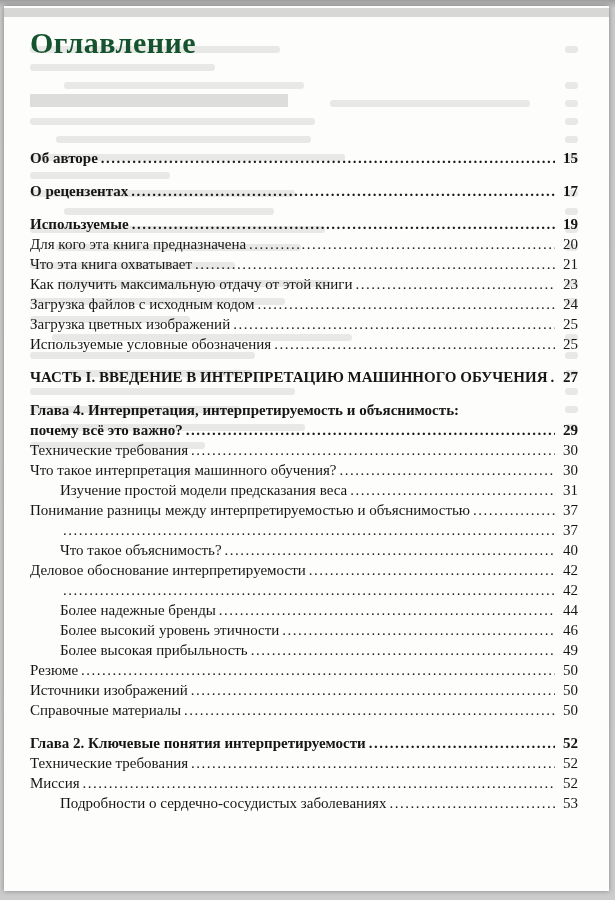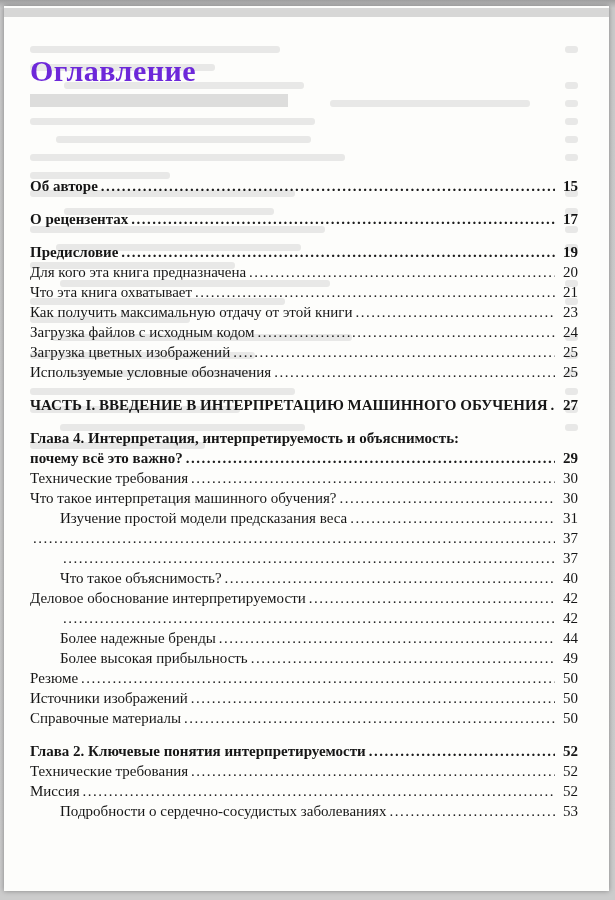--- a/index.html
+++ b/index.html
@@ -29,22 +29,22 @@
     position: absolute; top: 88px; left: 26px; width: 258px; height: 13px;
     background: #b7b7b7; opacity: .45; filter: blur(.6px);
   }
   .bl {
     position: absolute; height: 7px; background: #828282;
     opacity: .16; border-radius: 3px; filter: blur(.5px);
   }
   
   .content { position: relative; z-index: 1; height: 100%; padding: 0 31px 0 26px; }
   .title {
-    margin: 0; padding-top: 48px;
-    font-size: 30px; font-weight: bold; color: #6d28d9; letter-spacing: .5px;
+    margin: 0; padding-top: 20px;
+    font-size: 30px; font-weight: bold; color: #14532d; letter-spacing: .5px;
   }
   .toc { margin-top: 88px; }
   .row {
     display: flex; align-items: center;
     font-size: 15px; line-height: 20px; color: #161616;
   }
   .row.gap { margin-top: 13px; }
   .row.bold { font-weight: bold; }
   .row.indent { padding-left: 30px; }
   .label { white-space: nowrap; }
@@ -119,21 +119,21 @@
     <span class="label">Об авторе</span>
     <span class="leader"></span>
     <span class="pnum">15</span>
   </div>
           <div class="row bold gap">
     <span class="label">О рецензентах</span>
     <span class="leader"></span>
     <span class="pnum">17</span>
   </div>
           <div class="row bold gap">
-    <span class="label">Предисловие</span>
+    <span class="label">Используемые</span>
     <span class="leader"></span>
     <span class="pnum">19</span>
   </div>
           <div class="row">
     <span class="label">Для кого эта книга предназначена</span>
     <span class="leader"></span>
     <span class="pnum">20</span>
   </div>
           <div class="row">
     <span class="label">Что эта книга охватывает</span>
@@ -184,20 +184,21 @@
     <span class="label">Что такое интерпретация машинного обучения?</span>
     <span class="leader"></span>
     <span class="pnum">30</span>
   </div>
           <div class="row indent">
     <span class="label">Изучение простой модели предсказания веса</span>
     <span class="leader"></span>
     <span class="pnum">31</span>
   </div>
           <div class="row">
+    <span class="label">Понимание разницы между интерпретируемостью и объяснимостью</span>
     <span class="leader"></span>
     <span class="pnum">37</span>
   </div>
           <div class="row indent">
     <span class="leader"></span>
     <span class="pnum">37</span>
   </div>
           <div class="row indent">
     <span class="label">Что такое объяснимость?</span>
     <span class="leader"></span>
@@ -209,20 +210,25 @@
     <span class="pnum">42</span>
   </div>
           <div class="row indent">
     <span class="leader"></span>
     <span class="pnum">42</span>
   </div>
           <div class="row indent">
     <span class="label">Более надежные бренды</span>
     <span class="leader"></span>
     <span class="pnum">44</span>
+  </div>
+          <div class="row indent">
+    <span class="label">Более высокий уровень этичности</span>
+    <span class="leader"></span>
+    <span class="pnum">46</span>
   </div>
           <div class="row indent">
     <span class="label">Более высокая прибыльность</span>
     <span class="leader"></span>
     <span class="pnum">49</span>
   </div>
           <div class="row">
     <span class="label">Резюме</span>
     <span class="leader"></span>
     <span class="pnum">50</span>

